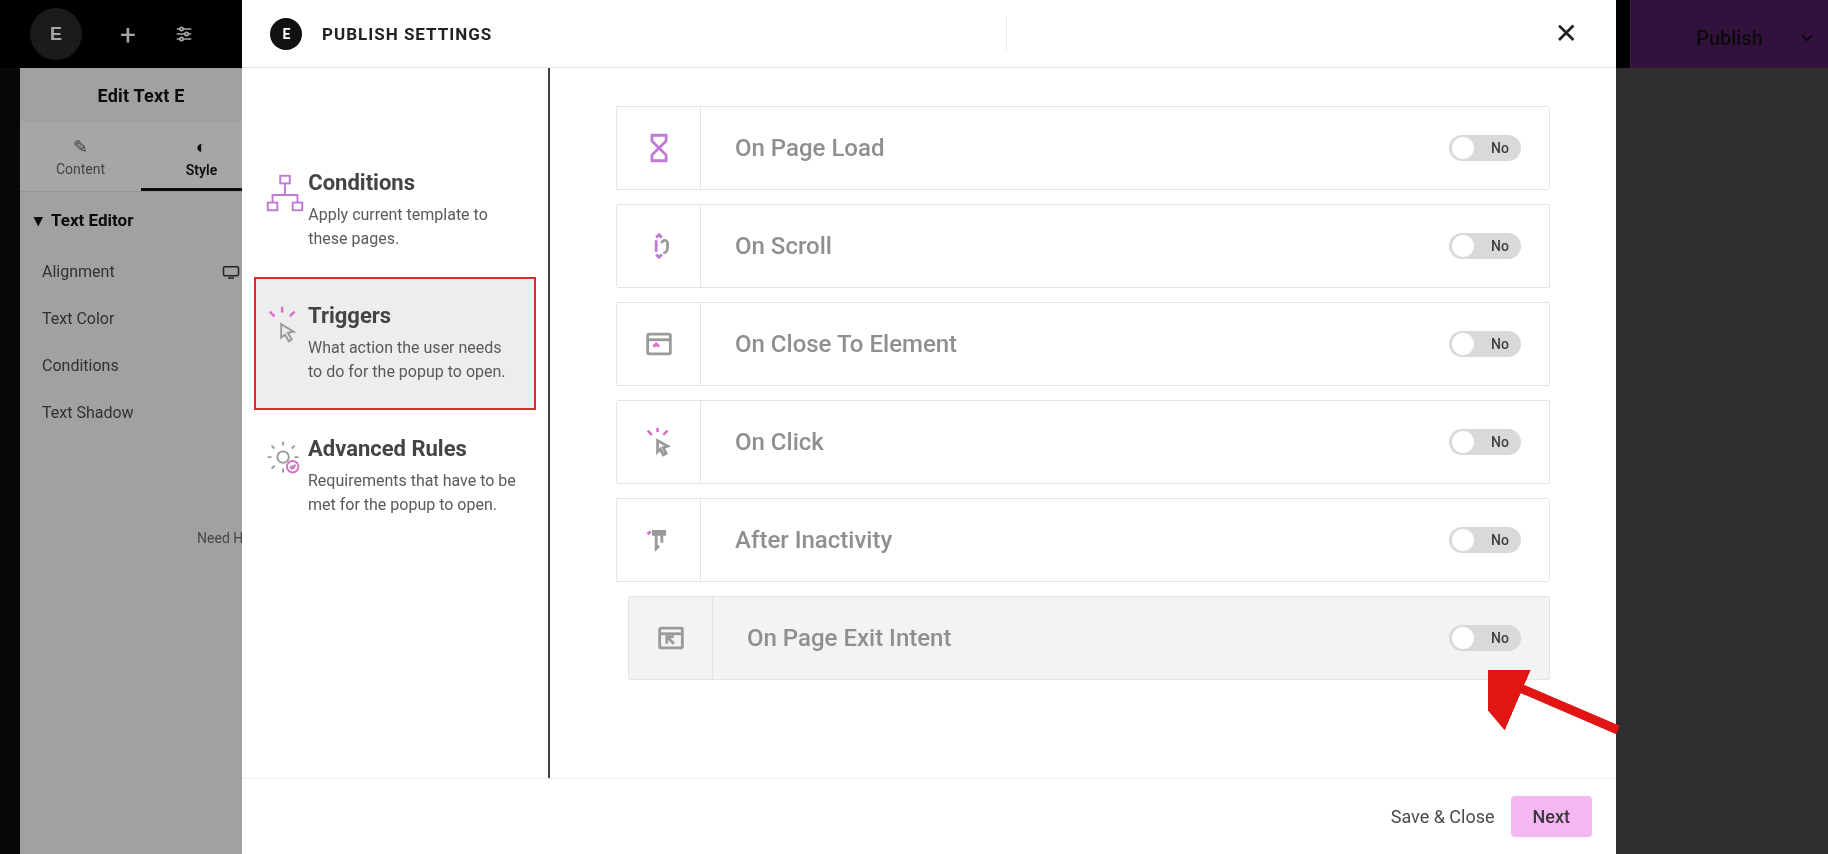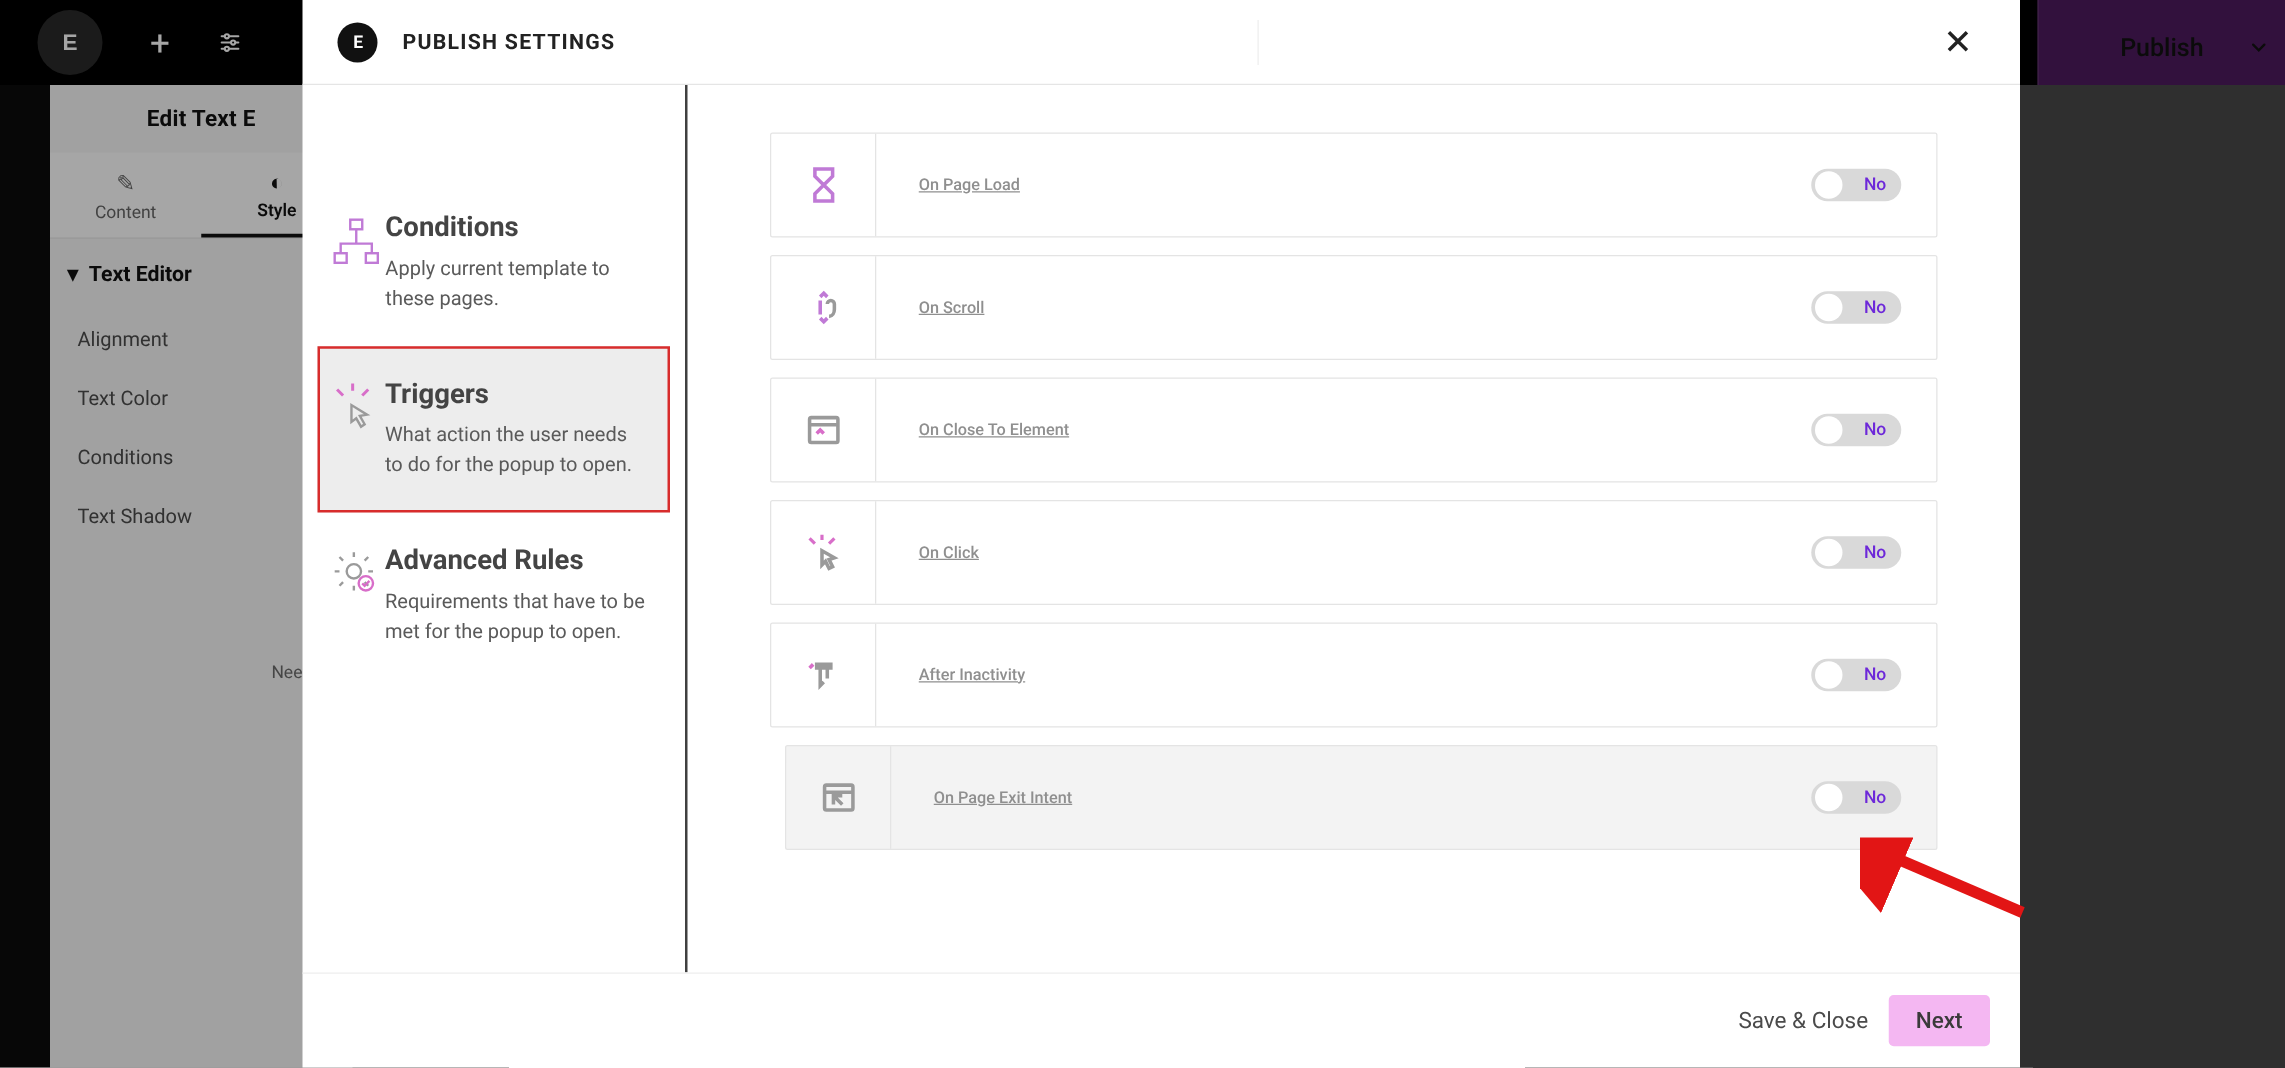--- a/index.html
+++ b/index.html
@@ -13,21 +13,21 @@
     .editor-topbar .sliders { color:#fff; font-size:22px; margin-left:38px; }
     
     .publish-area { position: absolute; top:0; right:0; height:76px; width:198px; background:#4a1a5a; border-left: 1px solid rgba(255,255,255,0.1); display:flex; align-items:center; justify-content:center; color:#000; font-weight:500; }
     .publish-area .pub-label { color:#111; font-size:20px; }
     .publish-area-overlay { position:absolute; top:0; right:0; height:68px; width:198px; background: rgba(0,0,0,0.32); z-index:4; }
     .pub-chevron { position:absolute; right:12px; }
 
     .right-mask { position:absolute; left:1616px; right:0; top:68px; bottom:0; background:#2f2f2f; z-index:3; }
     
     
-    .editor-sidebar { position: absolute; top:68px; left:40px; width:242px; bottom:0; background: #f7f7f7; z-index:2; }
+    .editor-sidebar { position: absolute; top:68px; left:20px; width:242px; bottom:0; background: #f7f7f7; z-index:2; }
     .editor-sidebar .title { height:54px; display:flex; align-items:center; justify-content:center; font-weight:700; font-size:18px; color:#111; letter-spacing:0.2px; }
     .tabs { display:flex; border-bottom:1px solid #e7e7e7; background:#fff; }
     .tabs .tab { flex:1; text-align:center; padding:14px 0 10px; font-size:14px; color:#666; cursor:pointer; }
     .tabs .tab.active { color:#111; border-bottom:3px solid #111; font-weight:600; }
     .tabs .tab .icon { display:block; font-size:18px; margin-bottom:4px; }
     .section-toggle { padding:18px 14px; font-weight:700; color:#111; font-size:17px; }
     .field-row { padding:14px 22px; color:#4c4c4c; font-size:16px; display:flex; align-items:center; justify-content:space-between; }
     .need-help { padding:14px 0; text-align:right; color:#6c6c6c; font-size:14px; }
 
     
@@ -46,25 +46,25 @@
     .side-item { display:flex; padding:24px 26px 24px 18px; cursor:pointer; border:2px solid transparent; }
     .side-item.active { background:#ededed; border:2px solid #d82c2c; margin:0 12px; padding-left:6px; padding-right:20px; }
     .side-item .s-icon { width:60px; display:flex; align-items:flex-start; justify-content:center; }
     .side-item .s-text .s-title { font-weight:700; color:#444; font-size:22px; margin-bottom:8px; }
     .side-item .s-text .s-desc { color:#5a5a5a; font-size:16px; line-height:1.5; }
 
     .modal-content { flex:1; padding:38px 66px 0 66px; overflow:auto; }
     .trigger-row { display:flex; align-items:center; border:1px solid #e4e4e4; border-radius:2px; height:84px; margin-bottom:14px; }
     .trigger-row.hover { background:#f3f3f3;margin-left:12px; }
     .trigger-row .t-icon { width:84px; height:100%; display:flex; align-items:center; justify-content:center; border-right:1px solid #e4e4e4; }
-    .trigger-row .t-label { padding-left:34px; font-size:13px; color:#8f8f8f; font-weight:500;text-decoration:underline; }
+    .trigger-row .t-label { padding-left:34px; font-size:24px; color:#8f8f8f; font-weight:500; }
     .trigger-row .toggle { margin-left:auto; margin-right:28px; }
     .toggle { width:72px; height:26px; border-radius:30px; background:#d9d9d9; display:flex; align-items:center; position:relative; cursor:pointer; }
     .toggle .knob { width:22px; height:22px; border-radius:50%; background:#fff; position:absolute; left:3px; }
-    .toggle .state { position:absolute; right:12px; color:#6d28d9; font-size:14px; font-weight:500; }
+    .toggle .state { position:absolute; right:12px; color:#404040; font-size:14px; font-weight:500; }
 
     .modal-footer { height:76px; border-top:1px solid #eee; display:flex; align-items:center; justify-content:flex-end; padding-right:24px; gap:16px; }
     .modal-footer .save { color:#4a4a4a; font-size:18px; cursor:pointer; }
     .modal-footer .next { background:#f4b7f2; color:#3a3a3a; padding:10px 22px; border-radius:4px; font-size:18px; cursor:pointer; font-weight:500; }
 
     
     .arrow { position:absolute; z-index:20; pointer-events:none; }
     
     svg { display:block; }
     .icon-stroke { stroke:#c07ad6; fill:none; stroke-width:2; }

